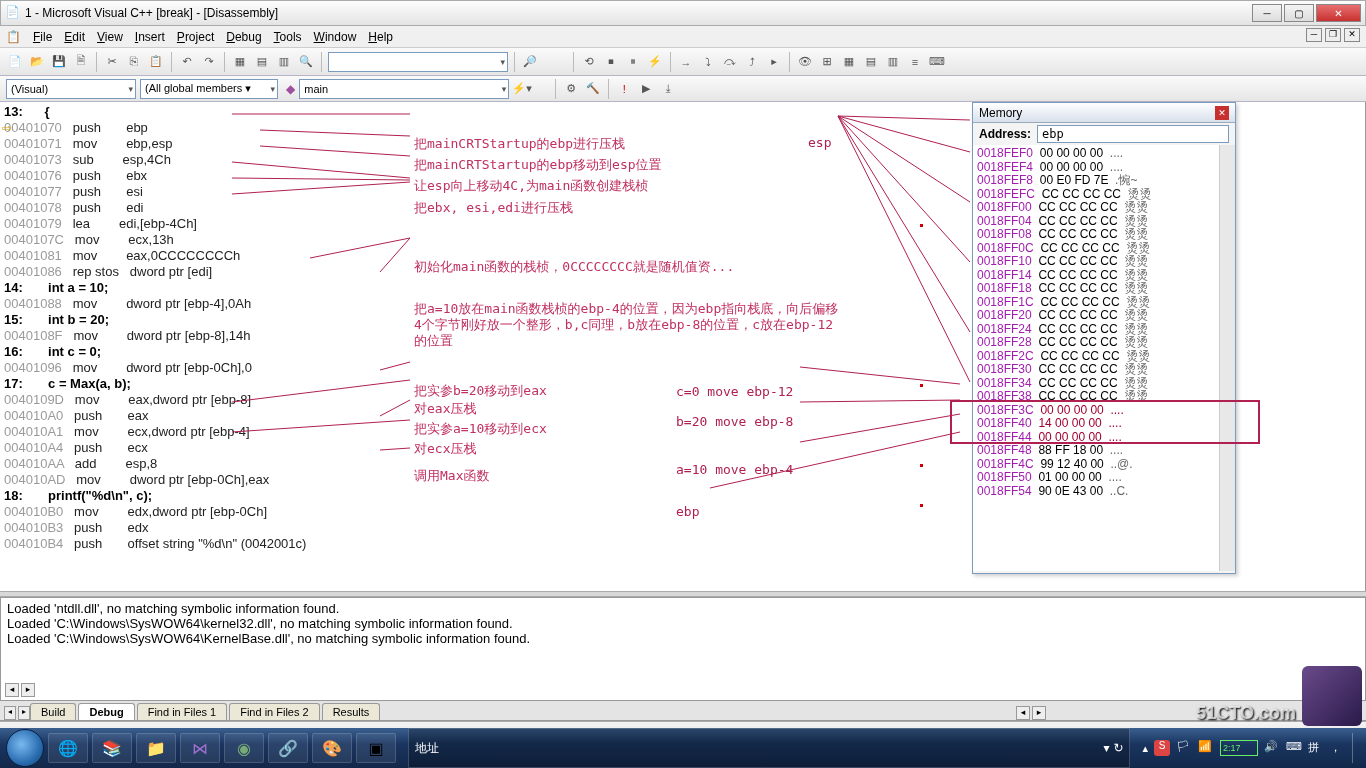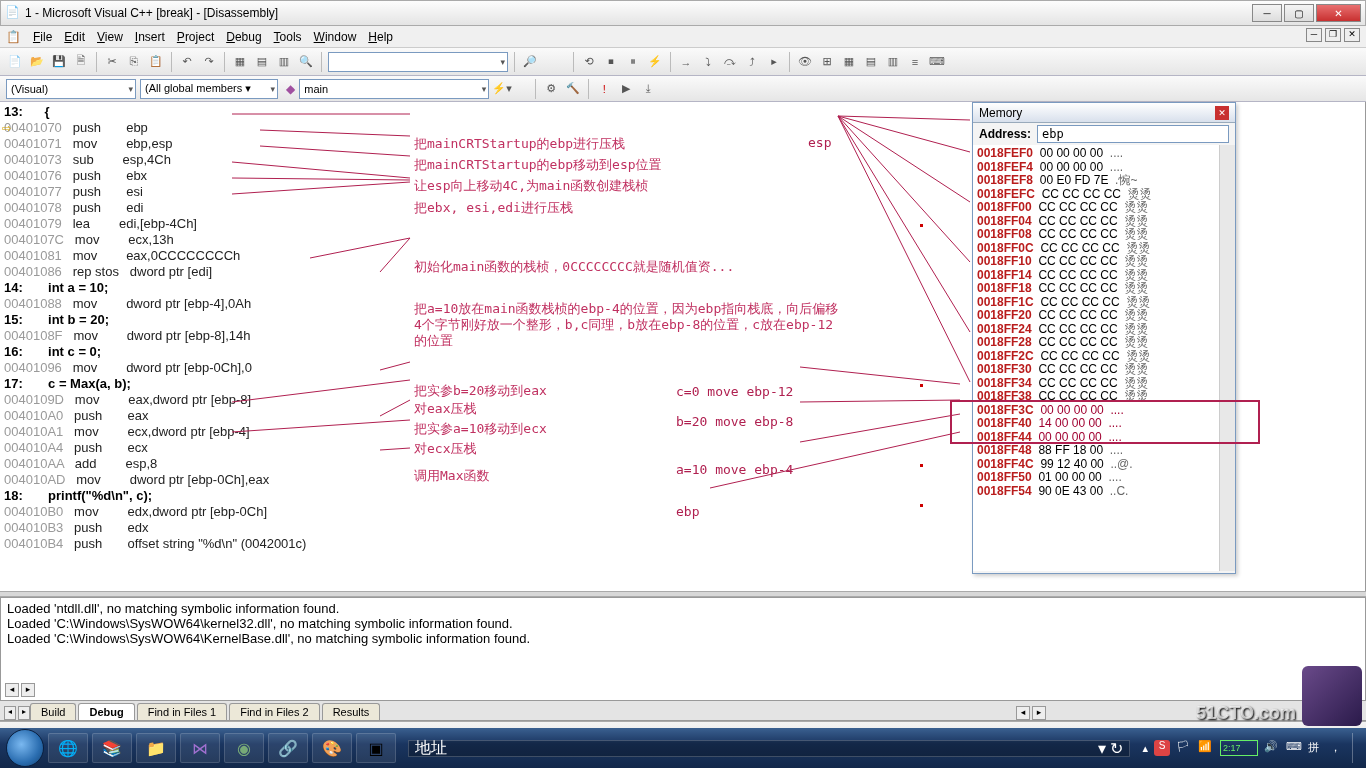--- a/index.html
+++ b/index.html
@@ -28,21 +28,21 @@
 .anno { position:absolute; color:#c03060; font-size:13px; font-family:Consolas,monospace; white-space:nowrap; }
 .reg-anno { position:absolute; color:#b02050; font-size:13px; font-family:Consolas,monospace; }
 .red-dot { position:absolute; width:3px; height:3px; background:#c00; }
 .mem-window { position:absolute; right:130px; top:0; width:264px; height:472px; background:#f4f4f4; border:1px solid #7a9ac0; box-shadow:2px 2px 4px rgba(0,0,0,.2); }
 .mem-title { height:20px; background:linear-gradient(#fff,#d8e0ec); border-bottom:1px solid #9ab; display:flex; align-items:center; padding:0 6px; font-size:12px; }
 .mem-title .x { margin-left:auto; width:14px; height:14px; background:#c83030; color:#fff; font-size:9px; text-align:center; line-height:14px; }
 .mem-addr-row { height:22px; display:flex; align-items:center; padding:2px 6px; gap:6px; font-size:12px; }
 .mem-addr-row input { flex:1; border:1px solid #7a9ac0; height:18px; font-size:12px; padding:0 4px; font-family:Consolas,monospace; }
 .mem-body { height:426px; overflow:hidden; background:#fff; font-family:Consolas,monospace; font-size:12px; line-height:13.5px; padding:2px 4px; position:relative; }
 .mem-line { white-space:pre; }
-.mem-line .ma { color:#b91c1c; font-weight:bold; }
+.mem-line .ma { color:#a21caf; font-weight:normal; }
 .mem-line .bv { color:#000; }
 .mem-line .bv-red { color:#a00030; }
 .mem-line .tx { color:#666; }
 .mem-line .tx-red { color:#a00030; }
 .mem-scroll { position:absolute; right:0; top:0; bottom:0; width:16px; background:#e8e8e8; border-left:1px solid #ccc; }
 .highlight-box { position:absolute; border:2px solid #b02050; pointer-events:none; }
 .splitter-h { height:6px; background:#d8d8d8; border-top:1px solid #aaa; border-bottom:1px solid #aaa; }
 .output-pane { height:104px; background:#fff; font-family:Consolas,monospace; font-size:13px; padding:3px 6px; overflow:hidden; position:relative; border:1px solid #999; }
 .output-scroll { position:absolute; left:4px; bottom:3px; display:flex; gap:2px; }
 .output-scroll .sb { width:14px; height:14px; border:1px solid #999; background:#eee; font-size:9px; text-align:center; }
@@ -50,21 +50,21 @@
 .tabs-row .tnav { position:absolute; left:4px; display:flex; gap:2px; }
 .tabs-row .tnav span { width:12px; height:14px; border:1px solid #999; background:#eee; font-size:8px; text-align:center; }
 .tab { padding:2px 10px; background:#ece8d8; border:1px solid #999; border-bottom:none; margin-right:2px; border-radius:3px 3px 0 0; }
 .tab.active { background:#fff; font-weight:bold; }
 .status-bar { height:22px; background:linear-gradient(#f4f4f4,#e0e0e0); border-top:1px solid #aaa; display:flex; align-items:center; padding:0 8px; font-size:12px; }
 .taskbar { position:absolute; bottom:0; left:0; right:0; height:40px; background:linear-gradient(#3a6090,#1a3560 40%,#12284a); display:flex; align-items:center; padding:0 6px; gap:4px; }
 .start-orb { width:38px; height:38px; border-radius:50%; background:radial-gradient(circle at 40% 40%,#7ab8f0,#2a6db0 60%,#124070); border:1px solid #0a2040; }
 .task-ico { width:40px; height:30px; background:rgba(255,255,255,.08); border:1px solid rgba(255,255,255,.15); border-radius:2px; display:flex; align-items:center; justify-content:center; font-size:16px; }
 .tray { margin-left:auto; display:flex; align-items:center; gap:6px; color:#fff; font-size:11px; }
 .tray-ico { width:16px; height:16px; }
-.addr-bar { flex:1; height:17px; background:rgba(0,0,0,.25); border:1px solid rgba(255,255,255,.2); margin:0 8px; display:flex; align-items:center; padding:0 6px; color:#fff; font-size:16px; }
+.addr-bar { flex:1; height:40px; background:rgba(0,0,0,.25); border:1px solid rgba(255,255,255,.2); margin:0 8px; display:flex; align-items:center; padding:0 6px; color:#fff; font-size:12px; }
 .batt { width:38px; height:16px; border:1px solid #6e6; border-radius:0; display:flex; align-items:center; font-size:9px; color:#6e6; padding:0 2px; }
 .img-overlay { position:absolute; right:4px; bottom:42px; width:60px; height:60px; background:linear-gradient(135deg,#6a4a8a,#2a1a4a); border-radius:6px; }
 .watermark { position:absolute; right:70px; bottom:44px; color:rgba(255,255,255,.7); font-size:18px; font-weight:bold; text-shadow:1px 1px 2px #000; }
 svg.annot-lines { position:absolute; top:0; left:0; pointer-events:none; }
 </style>
 </head>
 <body>
 
 <div class="title-bar">
   <span class="icon">📄</span>
@@ -133,21 +133,21 @@
   <span class="tb-ico">▤</span>
   <span class="tb-ico">▥</span>
   <span class="tb-ico">≡</span>
   <span class="tb-ico">⌨</span>
 </div>
 
 <div class="filter-bar">
   <span class="tb-combo" style="width:130px">(Visual)</span>
   <span class="tb-combo" style="width:138px">(All global members ▾</span>
   <span style="color:#a050a0;font-size:12px;margin-left:4px">◆</span>
-  <span class="tb-combo" style="width:190px">main</span>
+  <span class="tb-combo" style="width:210px">main</span>
   <span class="tb-ico">⚡▾</span>
   <span class="tb-sep" style="margin-left:20px"></span>
   <span class="tb-ico">⚙</span>
   <span class="tb-ico">🔨</span>
   <span class="tb-sep"></span>
   <span class="tb-ico" style="color:#c00">!</span>
   <span class="tb-ico">▶</span>
   <span class="tb-ico">⤓</span>
 </div>
 

